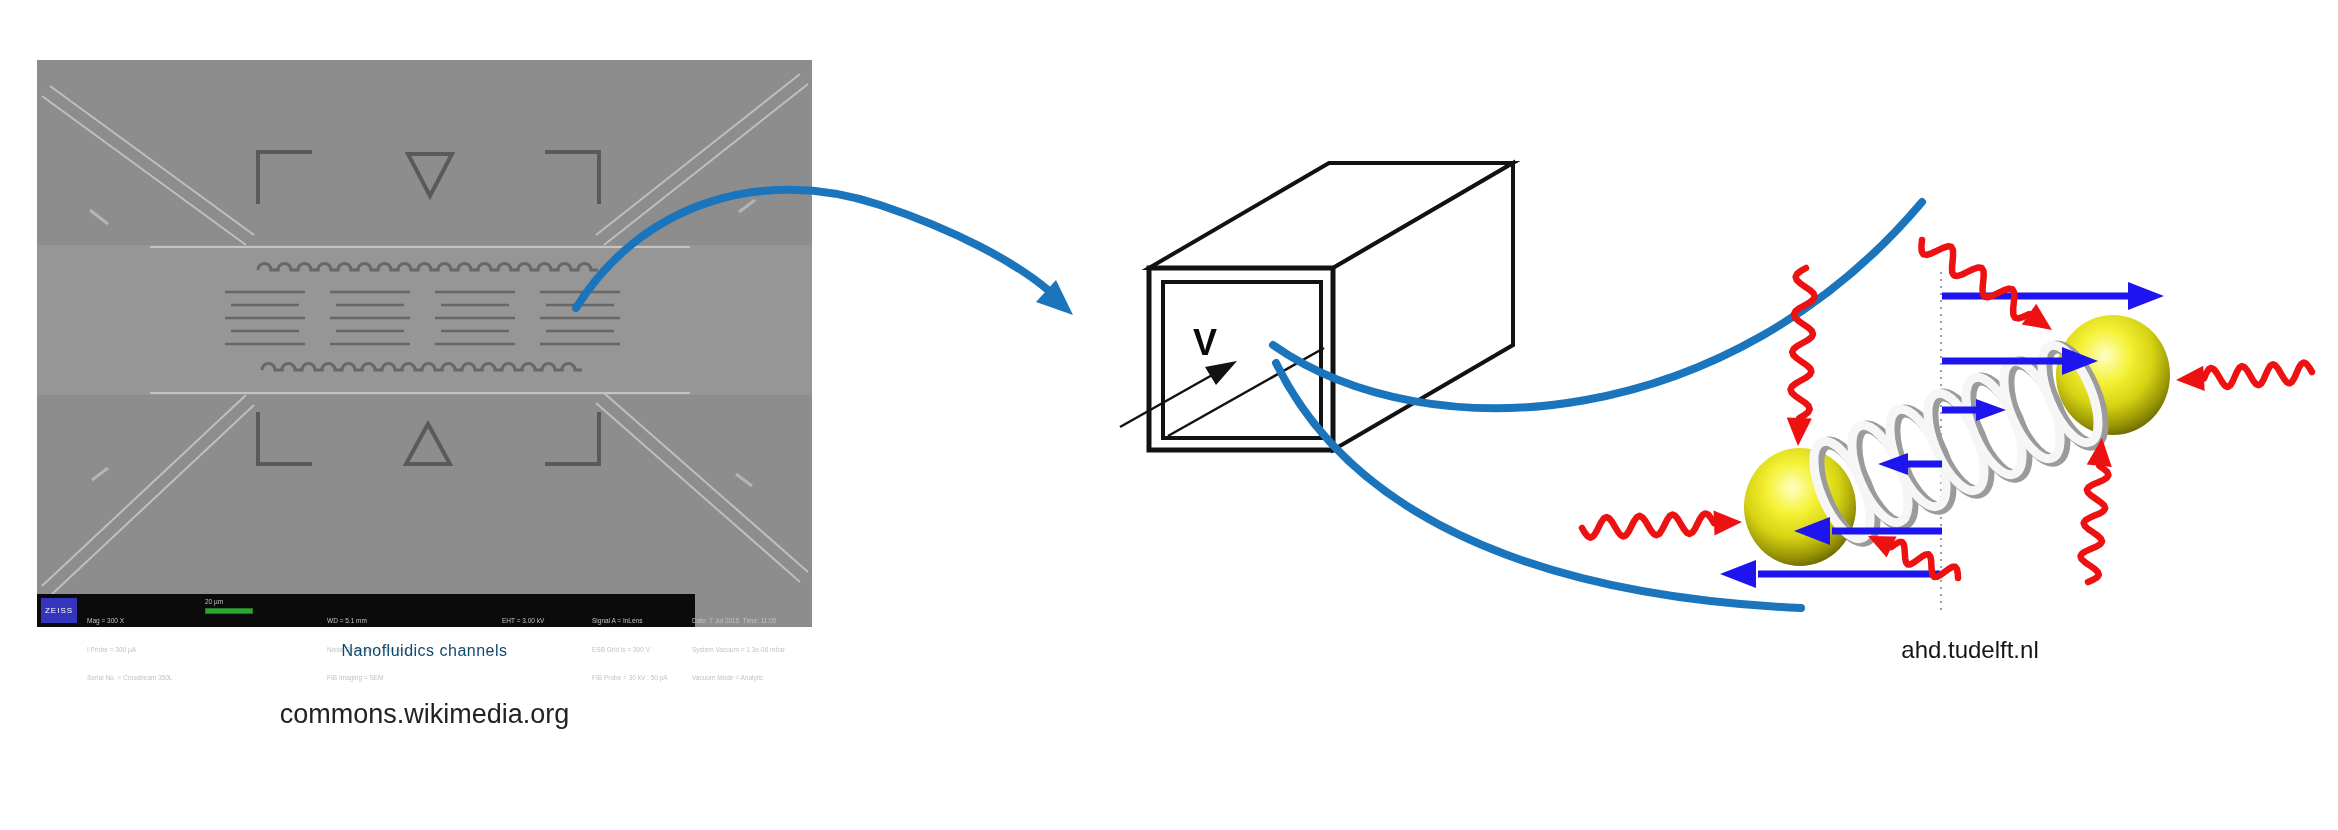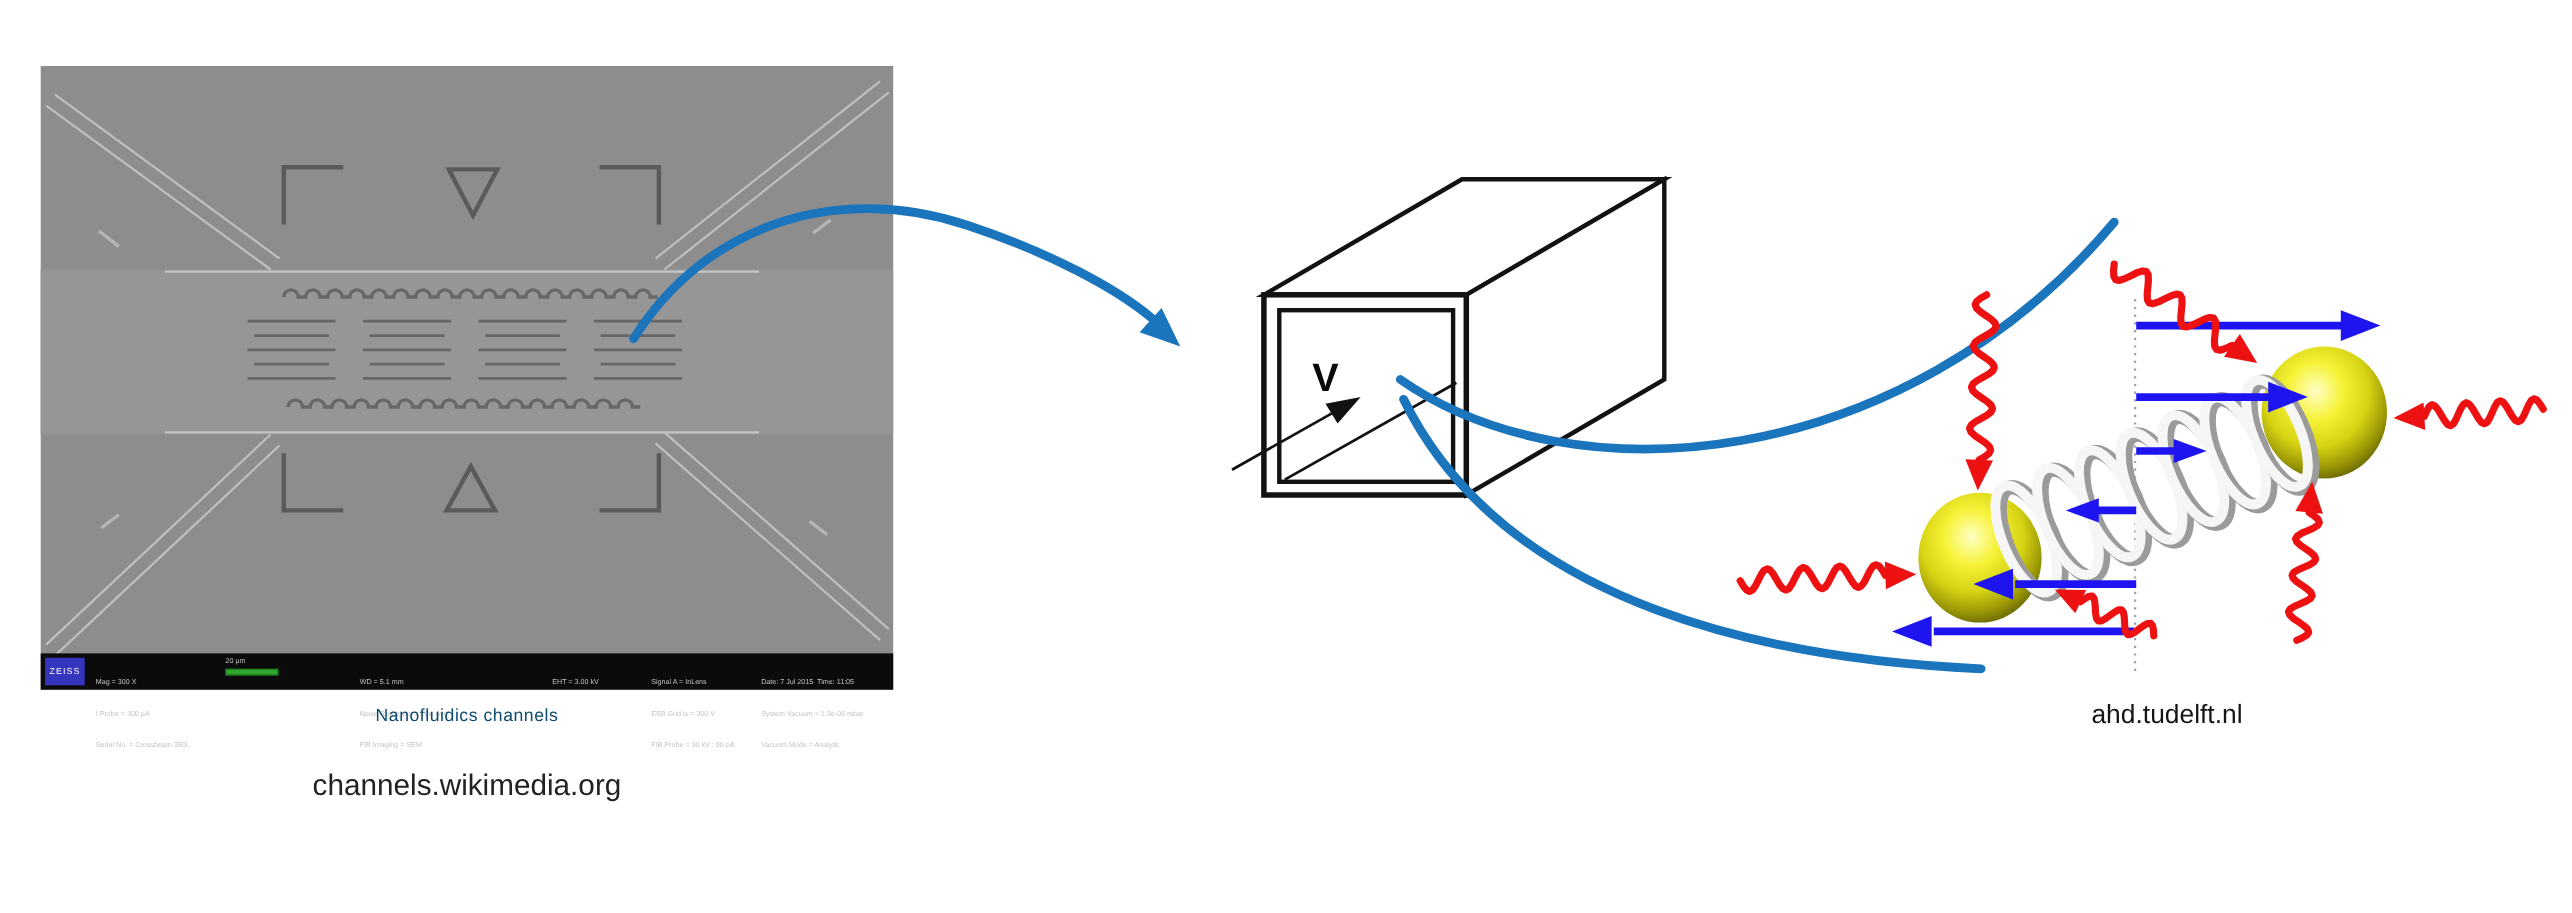--- a/index.html
+++ b/index.html
@@ -7,21 +7,21 @@
        font-family:"Liberation Sans", sans-serif;}
   .abs{position:absolute;}
   #stage{position:absolute;left:0;top:0;width:2338px;height:830px;}
   .sem-caption{left:37px;top:642px;width:775px;text-align:center;
 ic    font-size:41px;color:#0c4a6e;letter-spacing:0.5px;}
   .sem-credit{left:37px;top:699px;width:775px;text-align:center;
     font-size:27px;color:#222;}
   .mol-credit{left:1690px;top:636px;width:560px;text-align:center;
     font-size:24px;color:#151515;}
   
-  .infobar{left:37px;top:594px;width:775px;height:33px;background:#0b0b0b;}
+  .infobar{left:37px;top:594px;width:658px;height:33px;background:#0b0b0b;}
   .ib-logo{position:absolute;left:4px;top:4px;width:36px;height:25px;background:#3434bd;
     color:#fff;font-size:8px;text-align:center;line-height:25px;letter-spacing:1px;}
   .ib-col{position:absolute;top:3px;color:#c3c3c3;font-size:6.5px;line-height:9.5px;white-space:pre;}
   .ib-green{position:absolute;left:168px;top:14px;width:46px;height:4px;background:#2fa62f;border:1px solid #1c7a1c;}
 </style>
 </head>
 <body>
 
 <svg id="stage" viewBox="0 0 2338 830">
   <defs>
@@ -182,14 +182,14 @@
     <div>FIB Probe = 30 kV : 50 pA</div>
   </div>
   <div class="ib-col" style="left:655px">
     <div>Date: 7 Jul 2015  Time: 11:05</div>
     <div>System Vacuum = 1.3e-06 mbar</div>
     <div>Vacuum Mode = Analytic</div>
   </div>
 </div>
 
 <div class="abs sem-caption">Nanofluidics channels</div>
-<div class="abs sem-credit">channels.wikimedia.org</div>
+<div class="abs sem-credit">commons.wikimedia.org</div>
 <div class="abs mol-credit">ahd.tudelft.nl</div>
 
 </body></html>

